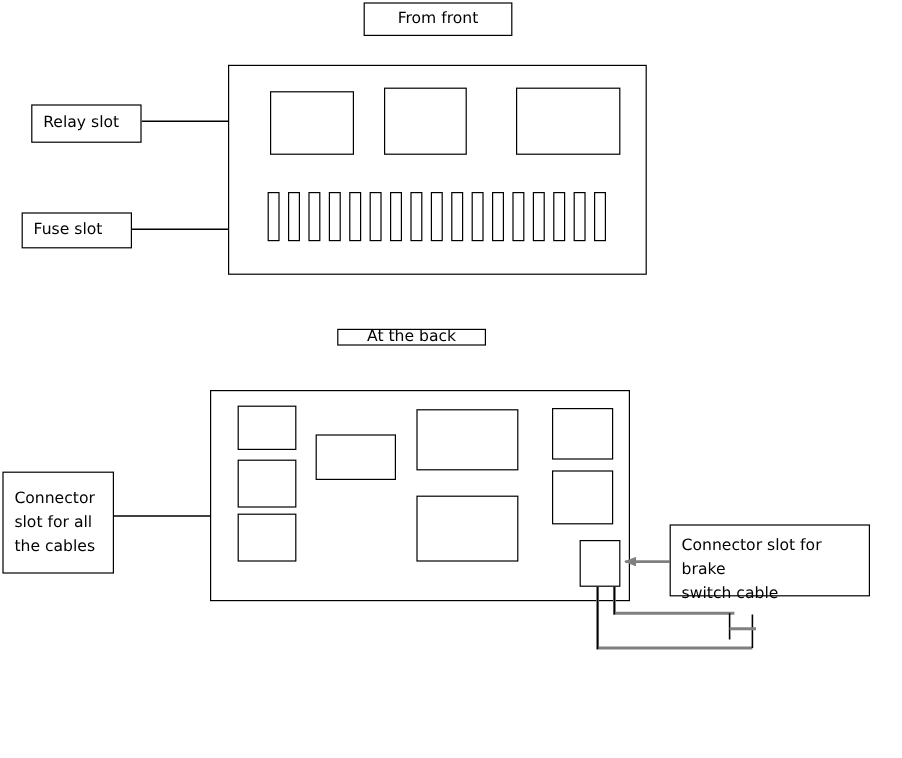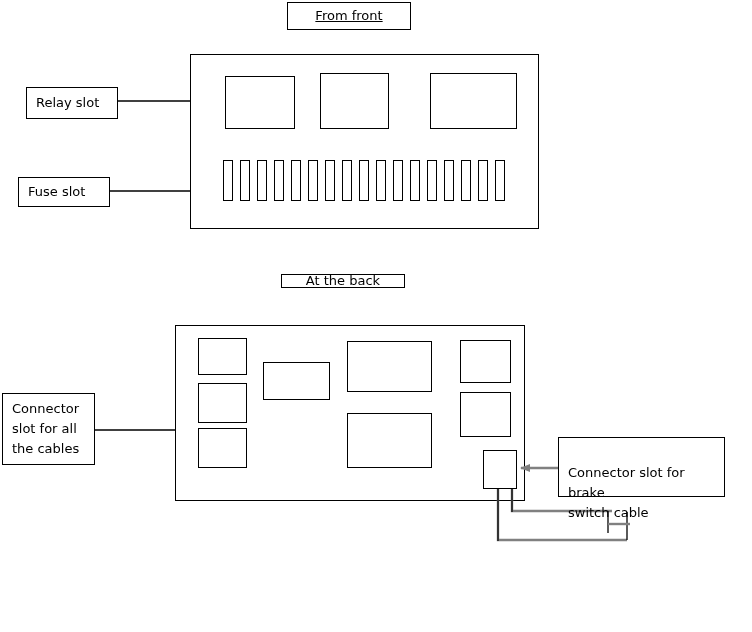--- a/index.html
+++ b/index.html
@@ -94,21 +94,21 @@
       </marker>
     </defs>
 
     <line x1="118" y1="101" x2="226" y2="101" stroke="#000000" stroke-width="1.3" marker-end="url(#arrowR)"></line>
 
     <line x1="110" y1="191" x2="224" y2="191" stroke="#000000" stroke-width="1.3" marker-end="url(#arrowR)"></line>
 
     <line x1="95" y1="430" x2="199" y2="430" stroke="#000000" stroke-width="1.3" marker-end="url(#arrowR)"></line>
   </svg>
 
-  <div class="label-box center" style="left:287px; top:2px; width:124px; height:28px;text-decoration:underline;">
+  <div class="label-box center" style="left:303px; top:2px; width:124px; height:28px;">
     <span class="txt">From front</span>
   </div>
 
   <div class="board" id="front-board" style="left:190px; top:54px; width:349px; height:175px;"></div>
 
   <div class="label-box left" style="left:18px; top:177px; width:92px; height:30px;">
     <span class="txt">Fuse slot</span>
   </div>
 
   <div class="label-box left" style="left:26px; top:87px; width:92px; height:32px;">
@@ -151,27 +151,27 @@
       <div class="slot" style="left: 198px; top: 383px; width: 49px; height: 40px;"></div>
       <div class="slot" style="left: 198px; top: 428px; width: 49px; height: 40px;"></div>
       <div class="slot" style="left: 263px; top: 362px; width: 67px; height: 38px;"></div>
       <div class="slot" style="left: 347px; top: 341px; width: 85px; height: 51px;"></div>
       <div class="slot" style="left: 347px; top: 413px; width: 85px; height: 55px;"></div>
       <div class="slot" style="left: 460px; top: 340px; width: 51px; height: 43px;"></div>
       <div class="slot" style="left: 460px; top: 392px; width: 51px; height: 45px;"></div>
       <div class="connector-small" style="left: 483px; top: 450px; width: 34px; height: 39px;"></div>
     </div>
 
-  <div class="label-box left" style="left:2px; top:393px; width:93px; height:72px;">
+  <div class="label-box left" style="left:2px; top:393px; width:93px; height:85px;">
     <span class="txt">Connector
 slot for all
 the cables</span>
   </div>
 
-  <div class="label-box left" style="left:558px; top:437px; width:167px; height:60px; align-items:flex-start; padding-top:25px;">
+  <div class="label-box left" style="left:558px; top:437px; width:167px; height:60px; align-items:flex-start; padding-top:7px;">
     <span class="txt">Connector slot for brake
 switch cable</span>
   </div>
 
   <svg class="overlay" viewBox="0 0 752 632">
     <defs>
       <marker id="arrowL" markerWidth="10" markerHeight="8" refX="9" refY="4" orient="auto" markerUnits="userSpaceOnUse">
         <path d="M0,0 L10,4 L0,8 z" fill="#808080"></path>
       </marker>
     </defs>

